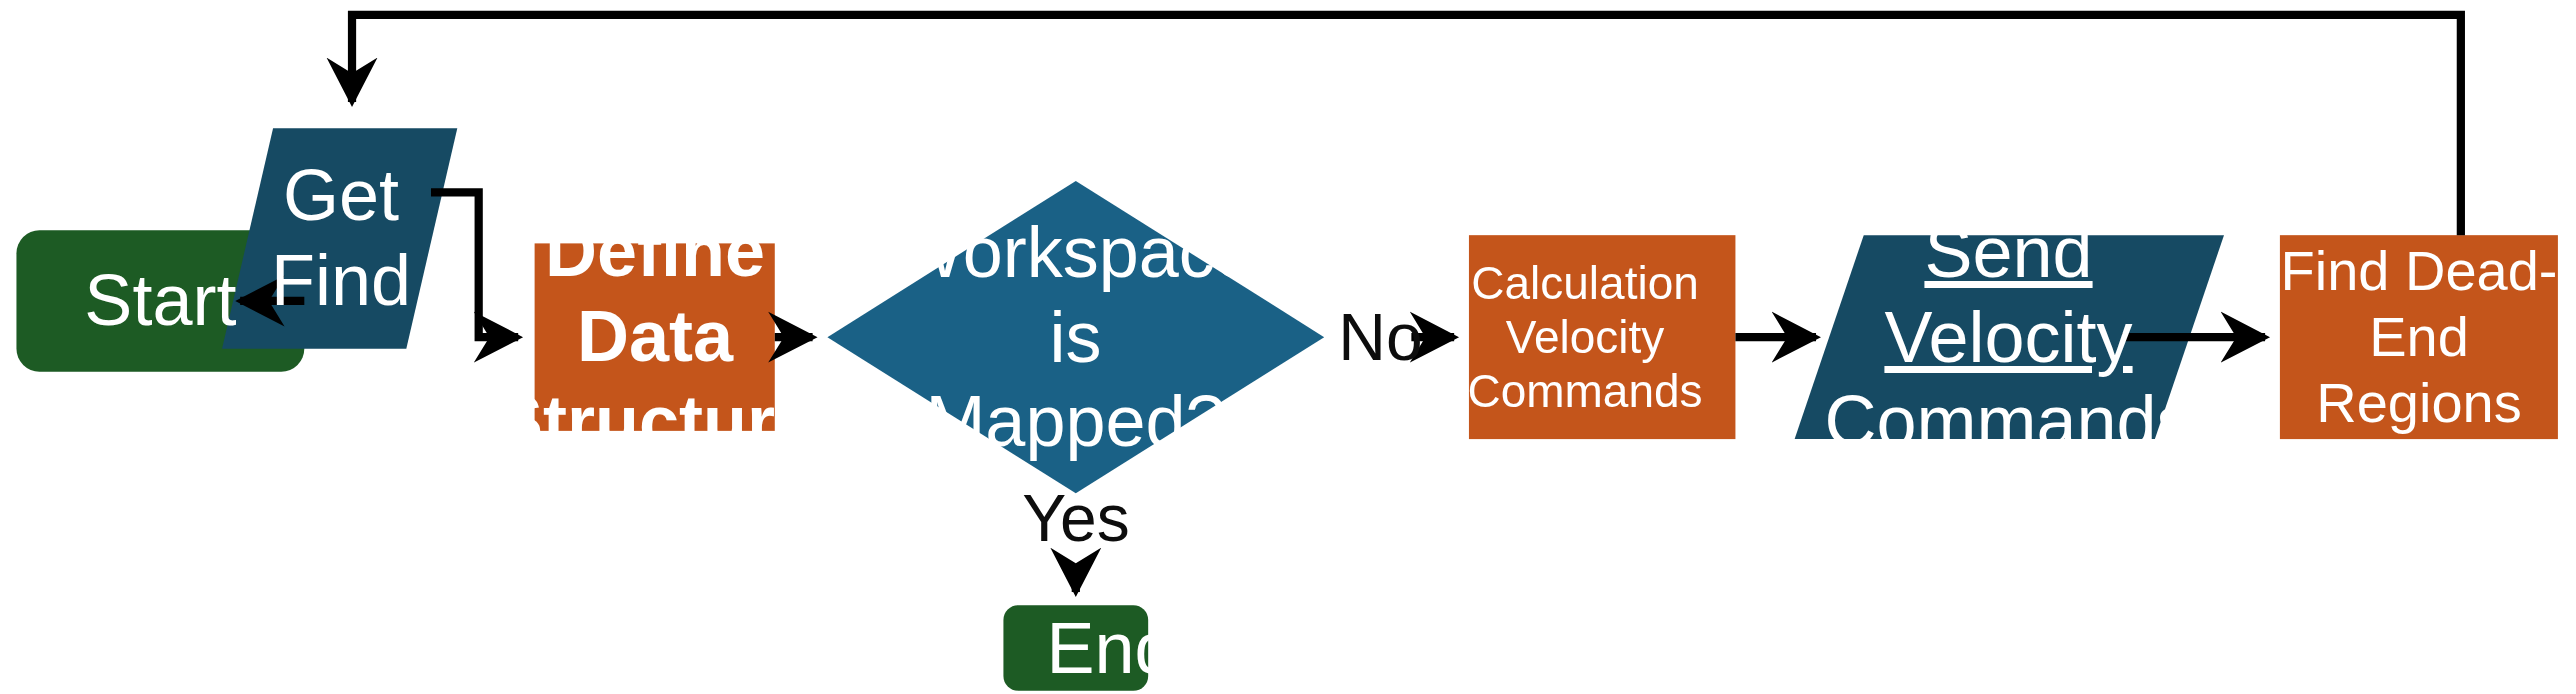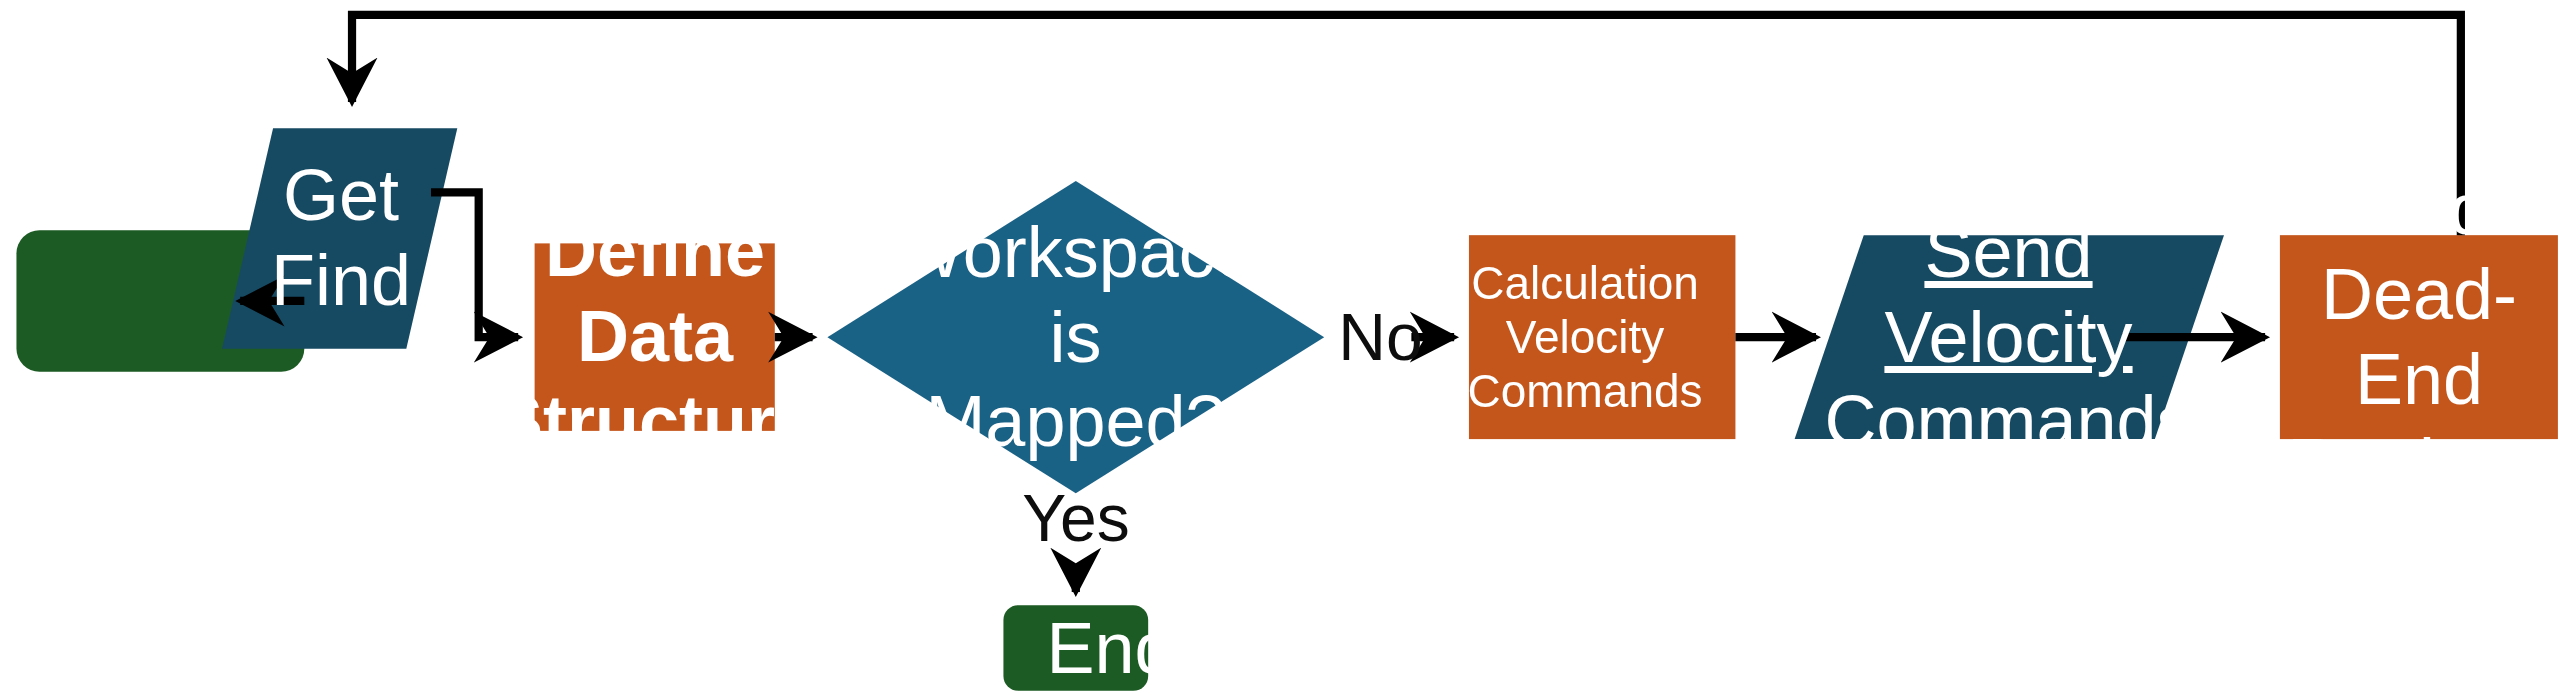--- a/index.html
+++ b/index.html
@@ -85,41 +85,42 @@
 
     <line x1="654" y1="343" x2="654" y2="360" stroke="#000000" stroke-width="5" marker-end="url(#arrowhead)"></line>
 
     <line x1="1055" y1="205" x2="1104" y2="205" stroke="#000000" stroke-width="5" marker-end="url(#arrowhead)"></line>
 
     <line x1="1290" y1="205" x2="1377" y2="205" stroke="#000000" stroke-width="5" marker-end="url(#arrowhead)"></line>
 
     <polyline points="1496,143 1496,9 214,9 214,62" fill="none" stroke="#000000" stroke-width="5" marker-end="url(#arrowhead)"></polyline>
   </svg>
 
+  <div class="node-label" style="left: 16.4px; top: 230px; width: 288px; height: 141px; font-size: 72px;">Start</div>
 
   <div class="node-label" style="left: 230px; top: 128px; width: 222px; height: 220px; font-size: 72px;">Get
 Find</div>
 
   <div class="node-label" style="left: 535px; top: 243px; width: 240px; height: 187px; font-size: 72px; font-weight: bold;">Define
 Data
 Structure</div>
 
   <div class="node-label" style="left: 911px; top: 197px; width: 329px; height: 280px; font-size: 72px;">Workspace
 is
 Mapped?</div>
 
   <div class="node-label" style="left: 1469px; top: 235px; width: 232px; height: 204px; font-size: 46px;">Calculation
 Velocity
 Commands</div>
 
   <div class="node-label" style="left: 1826px; top: 235px; width: 365px; height: 204px; font-size: 72px; text-decoration: underline;">Send
 Velocity
 Commands</div>
 
-  <div class="node-label" style="left: 2280px; top: 235px; width: 278px; height: 204px; font-size: 72px;">Find Dead-
+  <div class="node-label" style="left: 2280px; top: 235px; width: 278px; height: 204px; font-size: 56px;">Find Dead-
 End Regions</div>
 
   <div class="node-label" style="left: 1038px; top: 605px; width: 145px; height: 86px; font-size: 72px;">End</div>
 
   <div class="edge-label" style="left: 1326px; top: 296px; width: 109px; height: 82px; font-size: 66px;">No</div>
 
   <div class="edge-label" style="left: 1007px; top: 477px; width: 138px; height: 82px; font-size: 66px;">Yes</div>
 
 </div>
 

